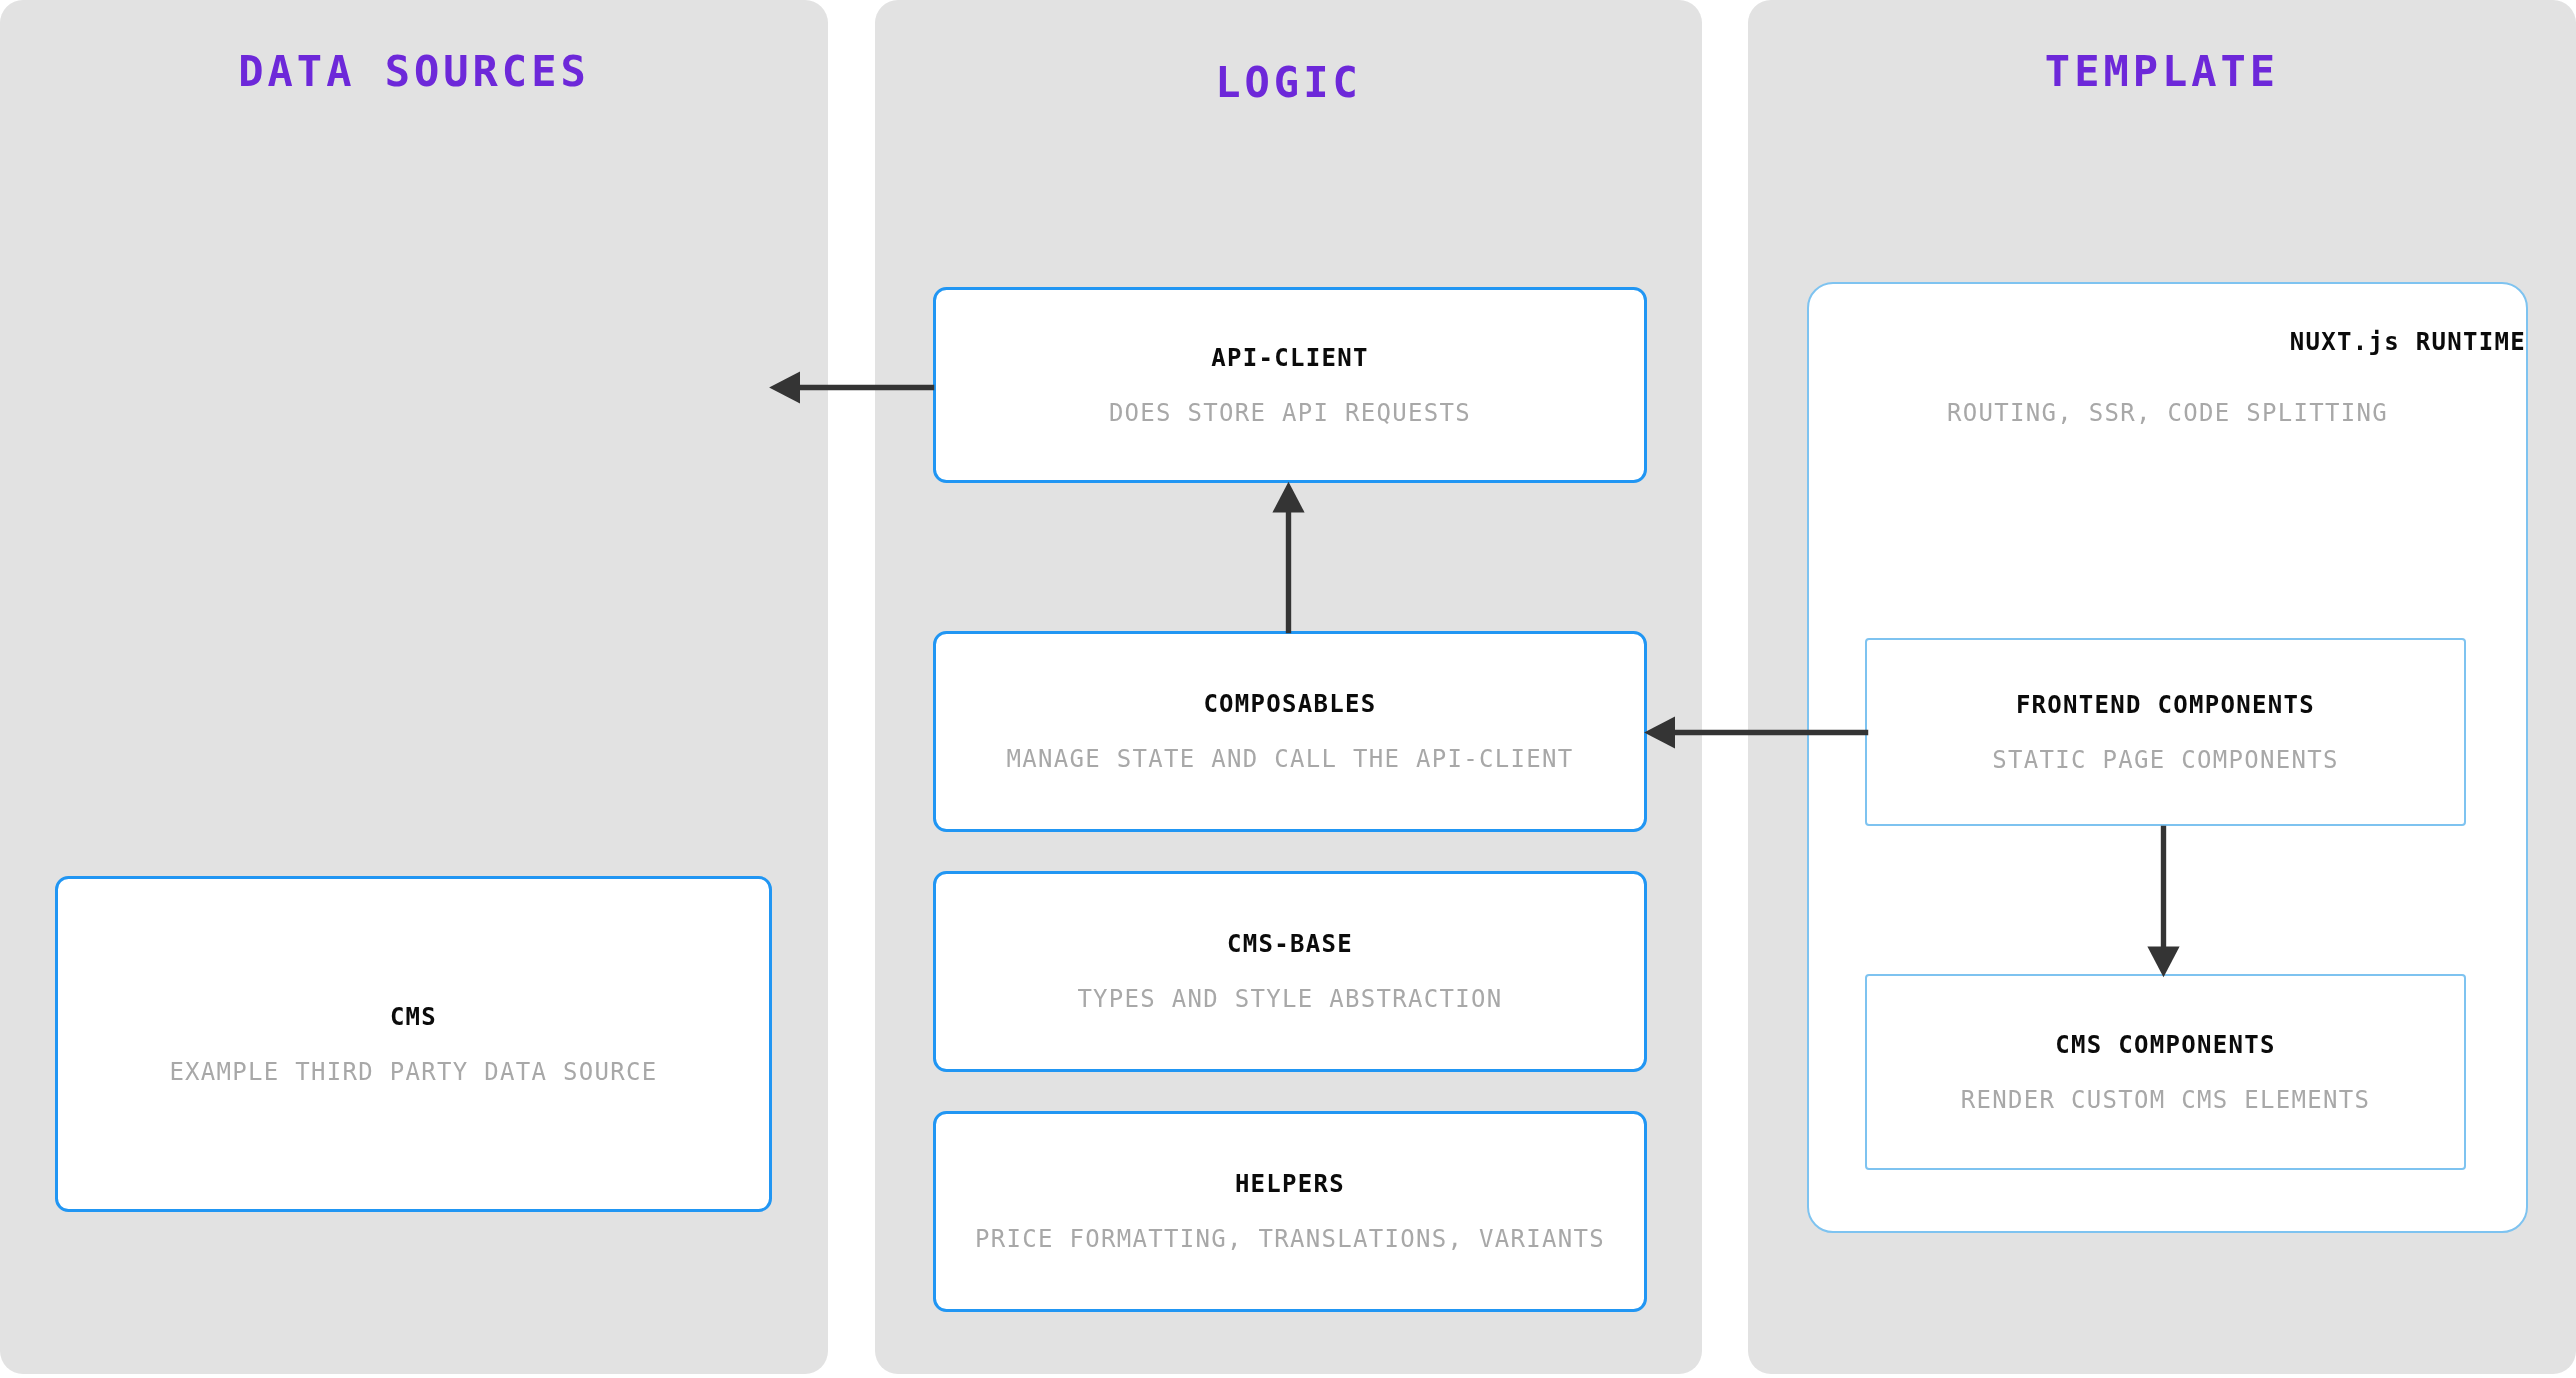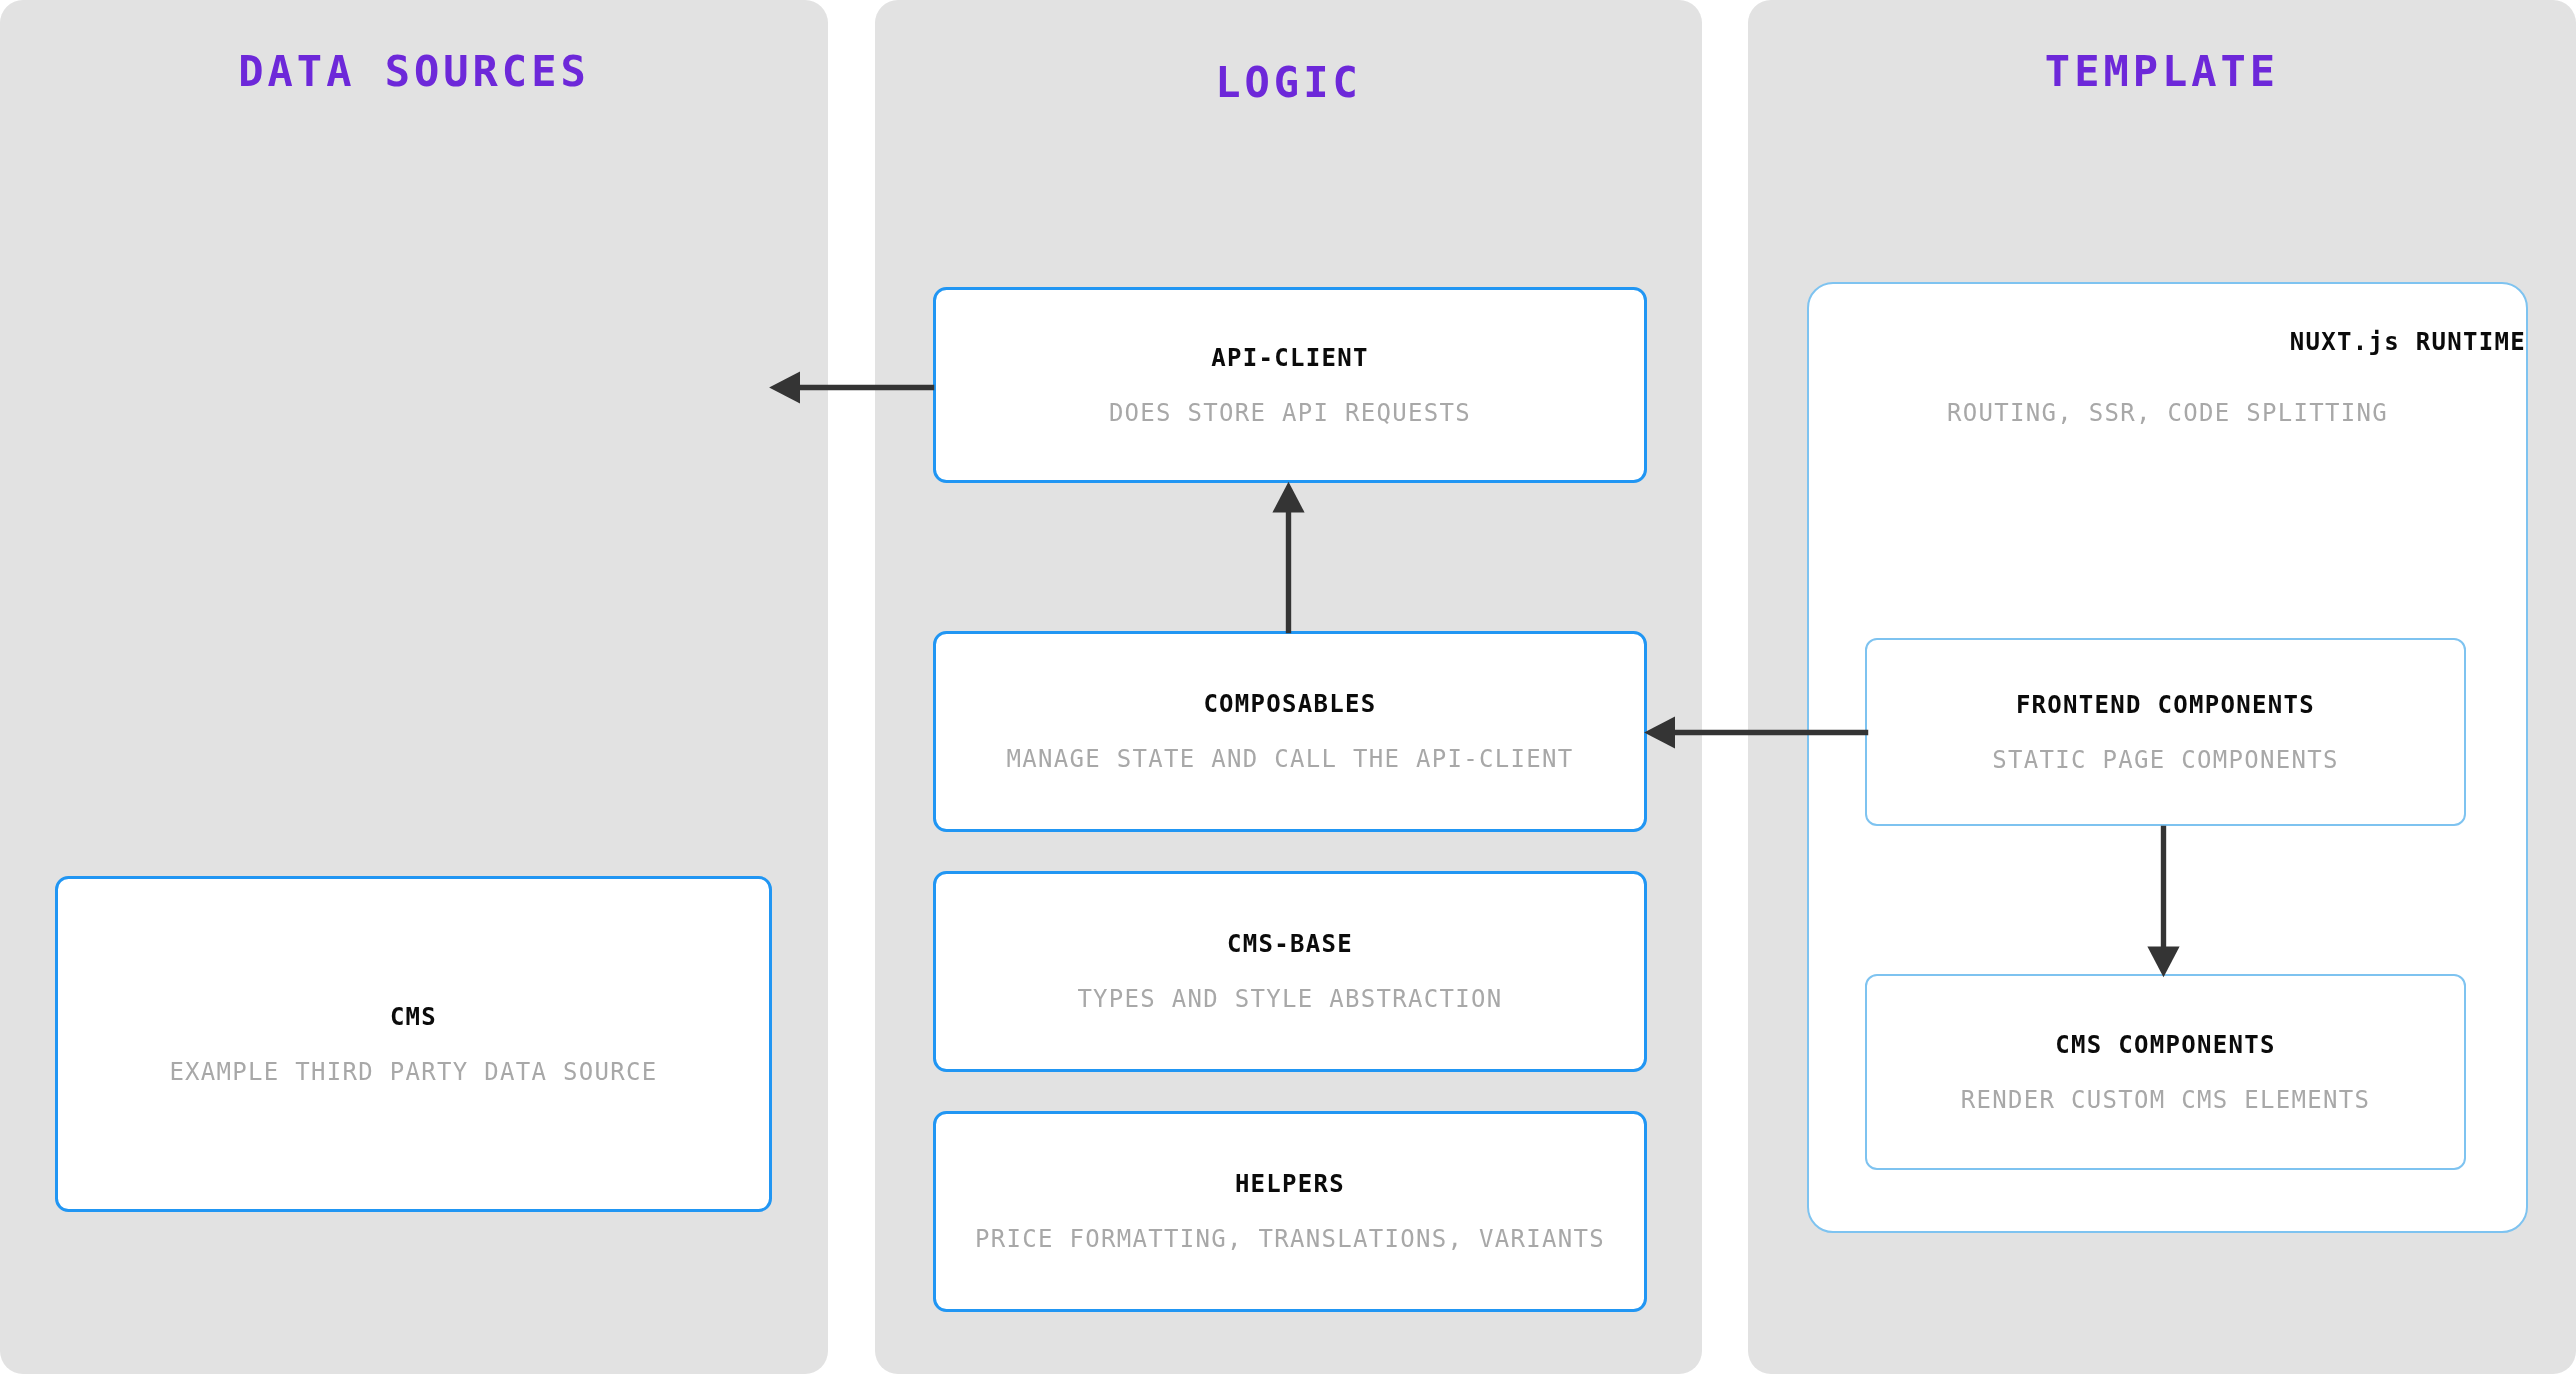--- a/index.html
+++ b/index.html
@@ -77,21 +77,21 @@
   }
   .node.container-node > .title {
     margin-top: 44px;
   }
   .node.container-node > .subtitle {
     margin-top: 43px;
     text-align: center;
   }
   .node.nested {
     border: 2.7px solid #7ec3f0;
-    border-radius: 12px;
+    border-radius: 4px;
   }
 
   
   .arrow-svg {
     position: absolute;
     overflow: visible;
     pointer-events: none;
   }
   .arrow-line {
     stroke: #343434;

